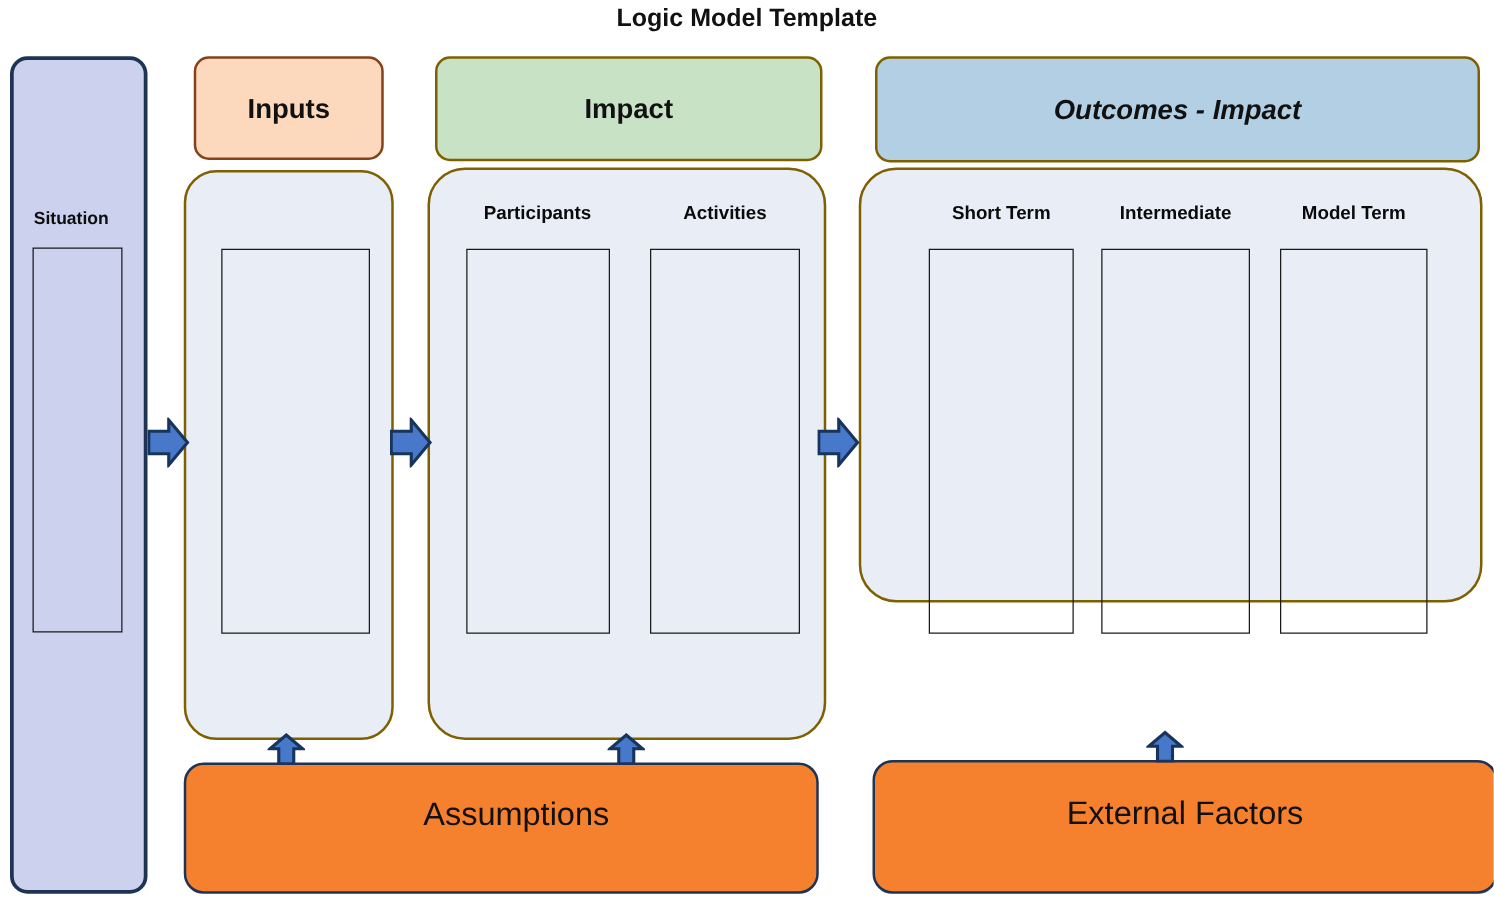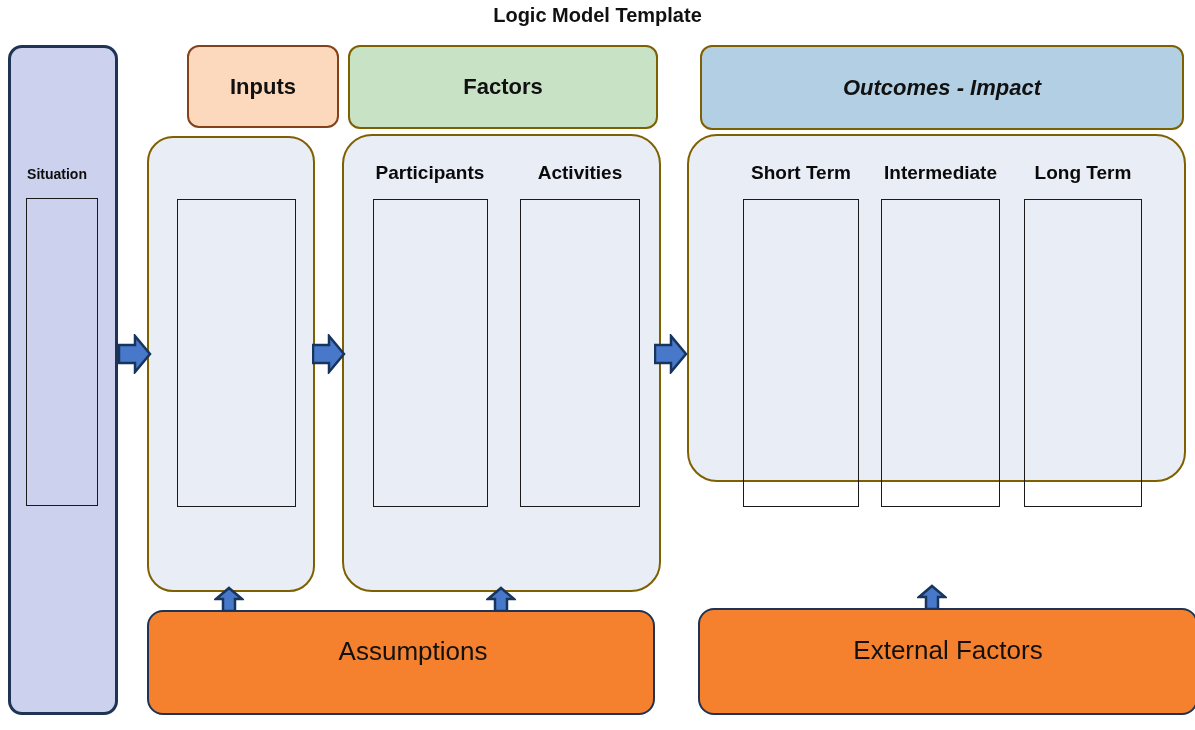--- a/index.html
+++ b/index.html
@@ -29,39 +29,39 @@
   .situation-label{
     left:0;top:118px;width:92px;text-align:center;
     font-size:14px;font-weight:bold;
   }
   
   .pill{
     border-radius:12px;display:flex;align-items:center;justify-content:center;
     font-weight:bold;font-size:22px;color:#111;
   }
   .inputs-header{left:155px;top:45px;width:152px;height:83px;
-    background:var(--inputs-fill);border:2.5px solid var(--inputs-border);margin-left:32px;}
+    background:var(--inputs-fill);border:2.5px solid var(--inputs-border);}
   .outputs-header{left:348px;top:45px;width:310px;height:84px;
     background:var(--outputs-fill);border:2.5px solid var(--container-border);}
   .outcomes-header{left:700px;top:45px;width:484px;height:85px;
     background:var(--outcomes-fill);border:2.5px solid var(--container-border);font-style:italic;}
   
   .container{
     background:var(--container-fill);border:2.5px solid var(--container-border);
     border-radius:30px;
   }
   .inputs-container{left:147px;top:136px;width:168px;height:456px;border-radius:26px;}
   .outputs-container{left:342px;top:134px;width:319px;height:458px;}
   .outcomes-container{left:687px;top:134px;width:499px;height:348px;}
   
   .slot{
     border:1.5px solid #1a1a1a;background:transparent;
   }
   .sublabel{
-    position:absolute;text-align:center;font-size:19px;font-weight:bold;color:#0a0a0a;
+    position:absolute;text-align:center;font-size:15px;font-weight:bold;color:#0a0a0a;
     top:26px;
   }
   
   .orange{
     background:var(--orange-fill);border:2.5px solid var(--navy-border);
     border-radius:16px;display:flex;align-items:center;justify-content:center;
     font-size:26px;font-weight:400;color:#111;padding-bottom:22px;
   }
   .assumptions{left:147px;top:610px;width:508px;height:105px;padding-left:24px;}
   .external{left:686px;top:608px;width:500px;height:107px;margin-left:12px;}
@@ -77,41 +77,41 @@
 
   <div class="abs situation">
     <div class="abs situation-label">Situation</div>
     <div class="abs slot" style="left:15px;top:150px;width:72px;height:308px;"></div>
   </div>
 
   <div class="abs pill inputs-header">
     <span>Inputs</span>
   </div>
   <div class="abs pill outputs-header">
-    <span>Factors</span>
+    <span>Impact</span>
   </div>
   <div class="abs pill outcomes-header">
     <span>Outcomes - Impact</span>
   </div>
 
   <div class="abs container inputs-container">
     <div class="abs slot" style="left:28px;top:61px;width:119px;height:308px;"></div>
   </div>
 
   <div class="abs container outputs-container">
     <div class="sublabel" style="left:15px;width:142px;">Participants</div>
     <div class="sublabel" style="left:162px;width:148px;">Activities</div>
     <div class="abs slot" style="left:29px;top:63px;width:115px;height:308px;"></div>
     <div class="abs slot" style="left:176px;top:63px;width:120px;height:308px;"></div>
   </div>
 
   <div class="abs container outcomes-container">
     <div class="sublabel" style="left:46px;width:132px;">Short Term</div>
     <div class="sublabel" style="left:184px;width:135px;">Intermediate</div>
-    <div class="sublabel" style="left:327px;width:134px;">Long Term</div>
+    <div class="sublabel" style="left:327px;width:134px;">Model Term</div>
     <div class="abs slot" style="left:54px;top:63px;width:116px;height:308px;"></div>
     <div class="abs slot" style="left:192px;top:63px;width:119px;height:308px;"></div>
     <div class="abs slot" style="left:335px;top:63px;width:118px;height:308px;"></div>
   </div>
 
   <div class="abs orange assumptions">
     <span>Assumptions</span>
   </div>
   <div class="abs orange external">
     <span>External Factors</span>

